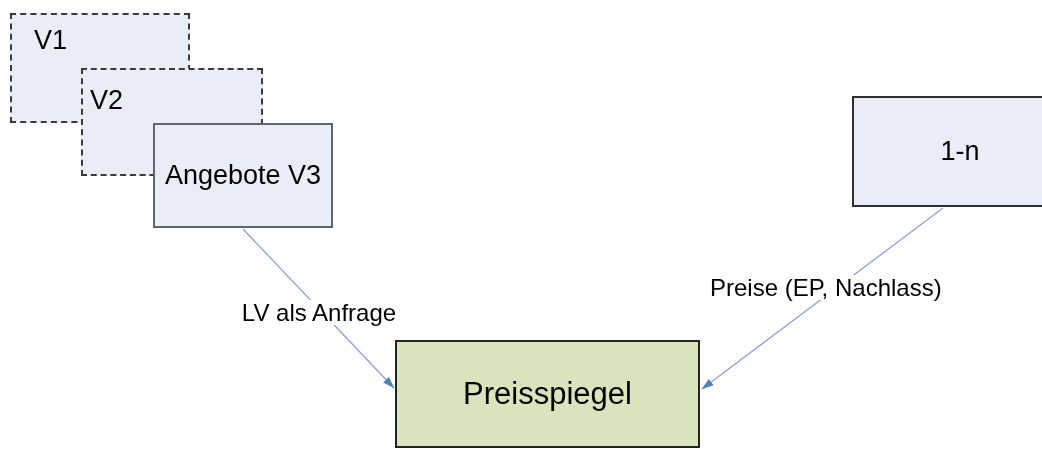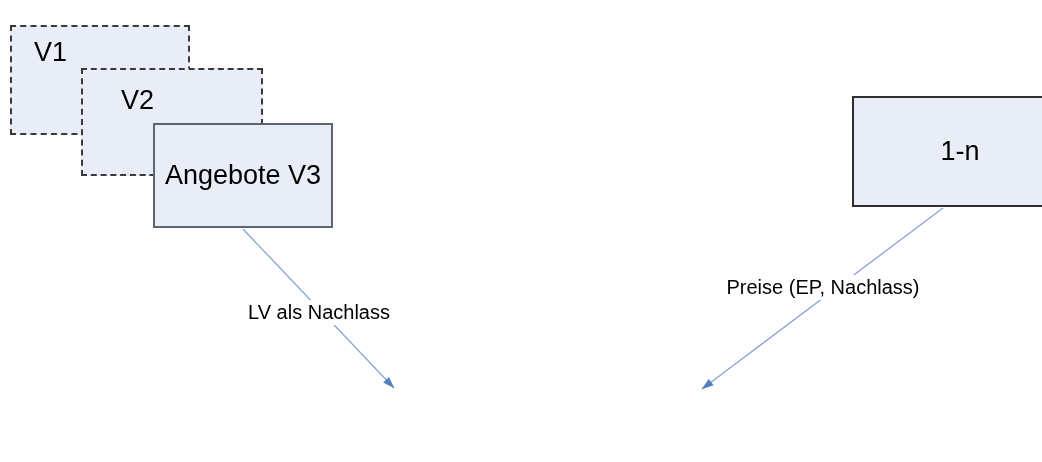--- a/index.html
+++ b/index.html
@@ -25,21 +25,21 @@
   .box.version {
     background: var(--version-box-fill, #e8edf7);
     border: 2px dashed var(--dashed-border, #3a3a3a);
   }
   .box.centered {
     display: flex;
     align-items: center;
     justify-content: center;
     text-align: center;
   }
-  #box-v1 { left: 10px; top: 25px; width: 180px; height: 110px; z-index: 1; padding-left: 18px; }
+  #box-v1 { left: 10px; top: 13px; width: 180px; height: 110px; z-index: 1; padding-left: 18px; }
   #box-v2 { left: 81px; top: 68px; width: 182px; height: 108px; z-index: 2; }
   #box-anfrage {
     left: 153px; top: 123px; width: 180px; height: 105px; z-index: 3;
     background: var(--version-box-fill, #e8edf7);
     border: 2px solid var(--anfrage-border, #5f656e);
   }
   #box-angebote {
     left: 852px; top: 96px; width: 216px; height: 111px; z-index: 3;
     background: var(--version-box-fill, #e8edf7);
     border: 2px solid var(--offer-border, #2e2e2e);
@@ -50,42 +50,42 @@
     left: 395px; top: 340px; width: 305px; height: 108px; z-index: 3;
     background: var(--result-fill, #d7e4bc);
     border: 2px solid var(--result-border, #232323);
     font-size: 31px;
   }
   .corner-label {
     position: absolute;
     white-space: nowrap;
   }
   #box-v1 .corner-label { left: 22px; top: 10px; }
-  #box-v2 .corner-label { left: 38px; top: 15px; }
+  #box-v2 .corner-label { left: 7px; top: 15px; }
 
   .connector-layer {
     position: absolute;
     left: 0; top: 0;
     width: 1042px;
     height: 462px;
     z-index: 4;
     pointer-events: none;
   }
   .connector-line {
     stroke: var(--arrow-line, #8ca3d7);
     stroke-width: 1.3;
     fill: none;
   }
   .arrowhead-path { fill: var(--arrow-head, #4f81bd); }
 
   .edge-label {
     position: absolute;
     z-index: 5;
     background: var(--canvas-bg, #ffffff);
-    font-size: 20px;
+    font-size: 24px;
     line-height: 25px;
     text-align: center;
     white-space: nowrap;
   }
   #label-lv { left: 240px; top: 300px; width: 158px; }
   #label-preise { left: 710px; top: 275px; width: 226px; }
 </style>
 </head>
 <body>
 
@@ -110,22 +110,25 @@
   </div>
 
   <div class="box centered" id="box-anfrage">
     <span>Angebote V3</span>
   </div>
 
   <div class="box centered" id="box-angebote">
     <span>1-n</span>
   </div>
 
+  <div class="box centered" id="box-preisspiegel">
+    <span>Preisspiegel</span>
+  </div>
 
   <div class="edge-label" id="label-lv">
-    <span>LV als Nachlass</span>
+    <span>LV als Anfrage</span>
   </div>
 
   <div class="edge-label" id="label-preise">
     <div>Preise (EP, Nachlass)</div>
   </div>
 
 </div>
 
 </body></html>

